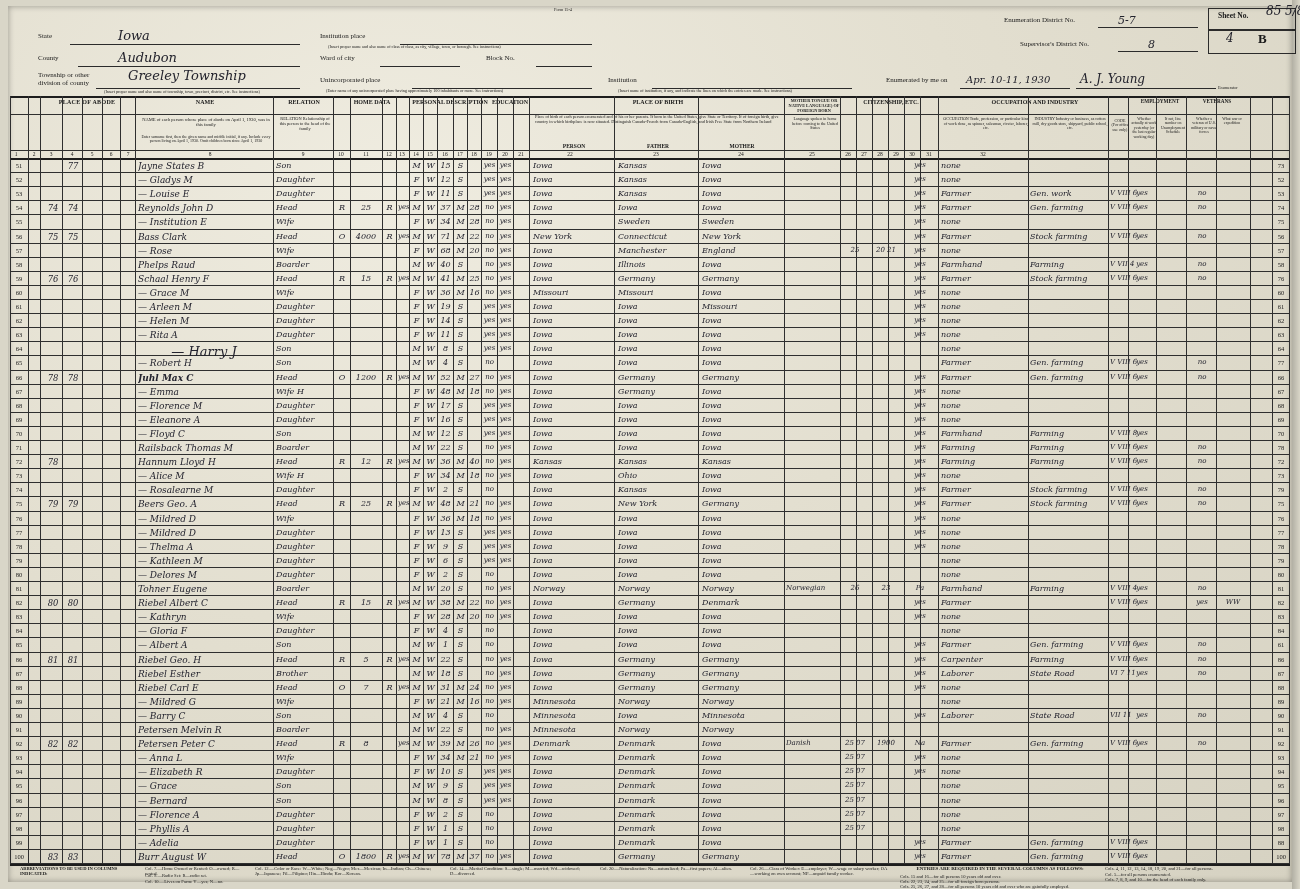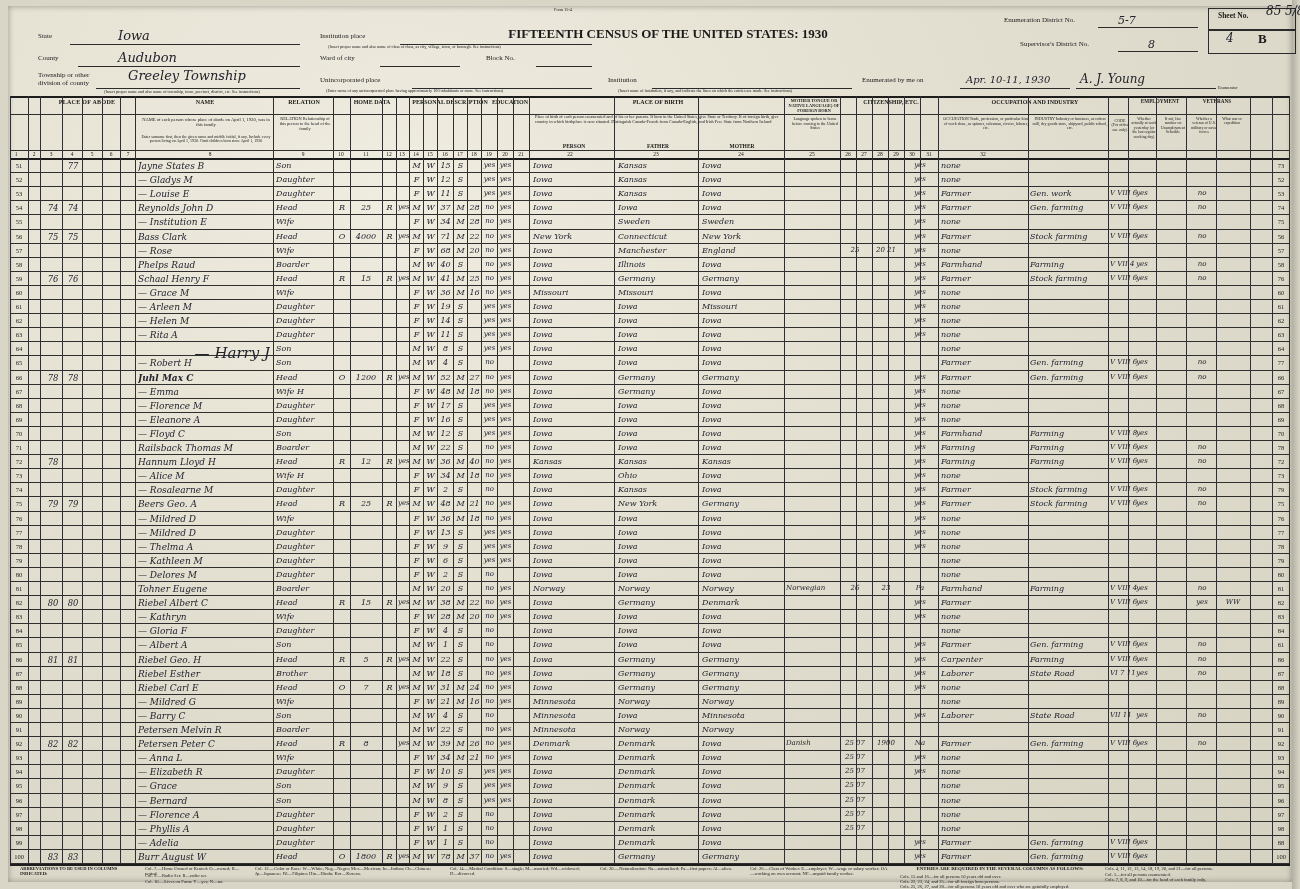--- a/index.html
+++ b/index.html
@@ -54,21 +54,20 @@
 </style>
 </head>
 <body>
 
 <div id="page">
   <div id="paper"></div>
 
   <div id="topband">
 
     <div class="hdr ctr xtiny" style="left:510px;top:2px;width:90px;">Form 15-4</div>
-    <div class="hdr ctr" style="left:390px;top:20px;width:540px;font-size:13px;font-weight:bold;">FIFTEENTH CENSUS OF THE UNITED STATES: 1930</div>
 
     <div class="hdr small" style="left:996px;top:10px;">Enumeration District No.</div>
     <div class="rule" style="left:1090px;top:21px;width:100px;"></div>
     <div class="hdr hw" style="left:1110px;top:8px;font-size:11px;">5-7</div>
 
     <div class="boxline" style="left:1200px;top:2px;width:86px;height:20px;"></div>
     <div class="hdr small" style="left:1210px;top:5px;font-size:7.5px;font-weight:bold;">Sheet No.</div>
     <div class="hdr hw" style="left:1258px;top:-2px;font-size:12px;">85 5/8</div>
 
     <div class="hdr small" style="left:1012px;top:34px;">Supervisor's District No.</div>
@@ -103,21 +102,21 @@
     <div class="rule" style="left:528px;top:60px;width:56px;"></div>
 
     <div class="hdr small" style="left:312px;top:70px;">Unincorporated place</div>
     <div class="rule" style="left:404px;top:82px;width:180px;"></div>
     <div class="hdr xtiny" style="left:318px;top:83px;width:268px;">(Enter name of any unincorporated place having approximately 100 inhabitants or more. See instructions)</div>
 
     <div class="hdr small" style="left:600px;top:70px;">Institution</div>
     <div class="rule" style="left:644px;top:82px;width:200px;"></div>
     <div class="hdr xtiny" style="left:610px;top:83px;width:250px;">(Insert name of institution, if any, and indicate the lines on which the entries are made. See instructions)</div>
 
-    <div class="hdr small" style="left:854px;top:70px;">Enumerated by me on</div>
+    <div class="hdr small" style="left:878px;top:70px;">Enumerated by me on</div>
     <div class="rule" style="left:952px;top:82px;width:110px;"></div>
     <div class="hdr hw" style="left:958px;top:68px;font-size:10px;">Apr. 10-11, 1930</div>
     <div class="rule" style="left:1068px;top:82px;width:140px;"></div>
     <div class="hdr hw" style="left:1072px;top:66px;font-size:12px;">A. J. Young</div>
     <div class="hdr xtiny" style="left:1210px;top:80px;">Enumerator</div>
   </div>
 
   <div id="table">
 
     <div class="hline thick" style="top:0;"></div>
@@ -491,21 +490,21 @@
         <div class="cellhw" style="left: 473px; top: 234.2px; width: 13px; text-align: center; font-size: 7px; overflow: hidden;">yes</div>
         <div class="cellhw" style="left: 489px; top: 234.2px; width: 13px; text-align: center; font-size: 7px; overflow: hidden;">yes</div>
         <div class="cellhw" style="left: 523px; top: 234.2px; width: 78px; text-align: left; font-size: 8px; overflow: hidden;">Iowa</div>
         <div class="cellhw" style="left: 608px; top: 234.2px; width: 78px; text-align: left; font-size: 8px; overflow: hidden;">Iowa</div>
         <div class="cellhw" style="left: 692px; top: 234.2px; width: 80px; text-align: left; font-size: 8px; overflow: hidden;">Iowa</div>
         <div class="cellhw" style="left: 896px; top: 234.2px; width: 28px; text-align: center; font-size: 7px; overflow: hidden;">yes</div>
         <div class="cellhw" style="left: 931px; top: 234.2px; width: 84px; text-align: left; font-size: 8px; overflow: hidden;">none</div>
         <div class="hline" style="top: 259.4px;"></div>
         <div class="rownum" style="left: 1px; top: 249.3px;">64</div>
         <div class="rownum" style="left: 1263px; top: 249.3px;">64</div>
-        <div class="cellhw" style="left: 128px; top: 248.3px; width: 132px; text-align: right; font-size: 15px; overflow: hidden;">— Harry J</div>
+        <div class="cellhw" style="left: 128px; top: 248.3px; width: 132px; text-align: center; font-size: 13px; overflow: hidden;">— Harry J</div>
         <div class="cellhw" style="left: 266px; top: 248.3px; width: 55px; text-align: left; font-size: 8px; overflow: hidden;">Son</div>
         <div class="cellhw" style="left: 401px; top: 248.3px; width: 11px; text-align: center; font-size: 8px; overflow: hidden;">M</div>
         <div class="cellhw" style="left: 415px; top: 248.3px; width: 11px; text-align: center; font-size: 8px; overflow: hidden;">W</div>
         <div class="cellhw" style="left: 429px; top: 248.3px; width: 13px; text-align: center; font-size: 8px; overflow: hidden;">8</div>
         <div class="cellhw" style="left: 445px; top: 248.3px; width: 11px; text-align: center; font-size: 8px; overflow: hidden;">S</div>
         <div class="cellhw" style="left: 473px; top: 248.3px; width: 13px; text-align: center; font-size: 7px; overflow: hidden;">yes</div>
         <div class="cellhw" style="left: 489px; top: 248.3px; width: 13px; text-align: center; font-size: 7px; overflow: hidden;">yes</div>
         <div class="cellhw" style="left: 523px; top: 248.3px; width: 78px; text-align: left; font-size: 8px; overflow: hidden;">Iowa</div>
         <div class="cellhw" style="left: 608px; top: 248.3px; width: 78px; text-align: left; font-size: 8px; overflow: hidden;">Iowa</div>
         <div class="cellhw" style="left: 692px; top: 248.3px; width: 80px; text-align: left; font-size: 8px; overflow: hidden;">Iowa</div>

